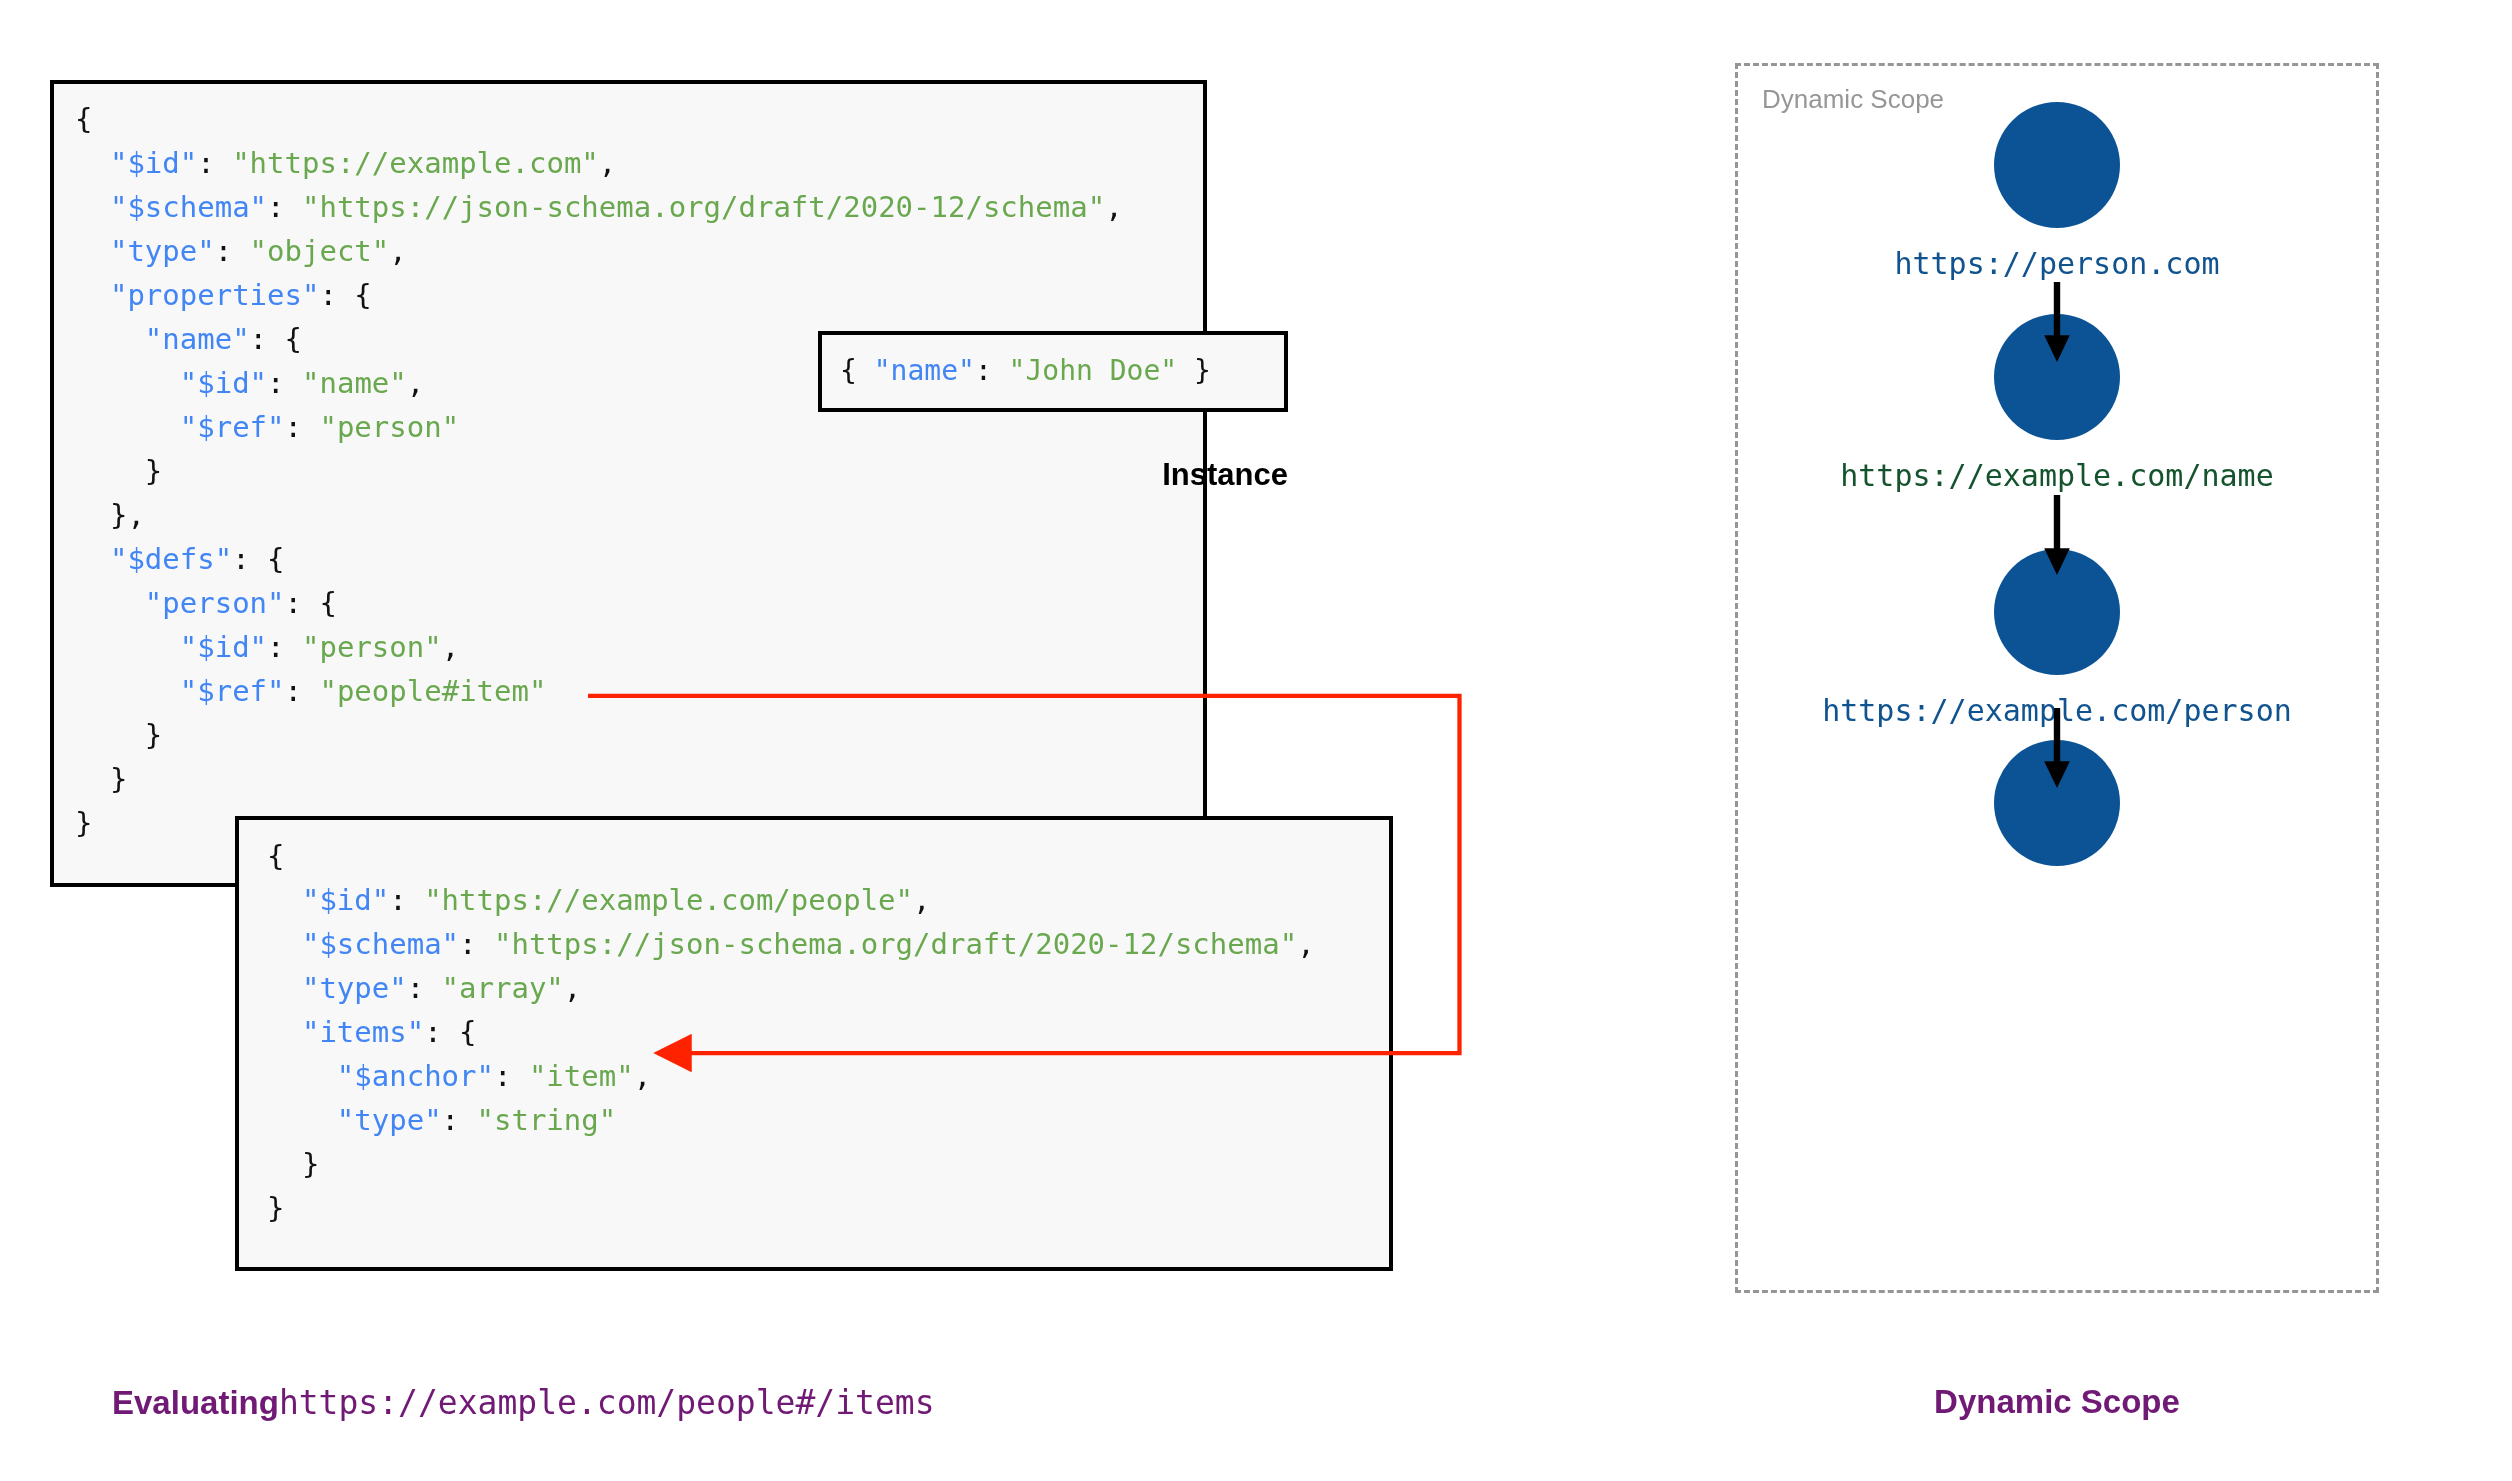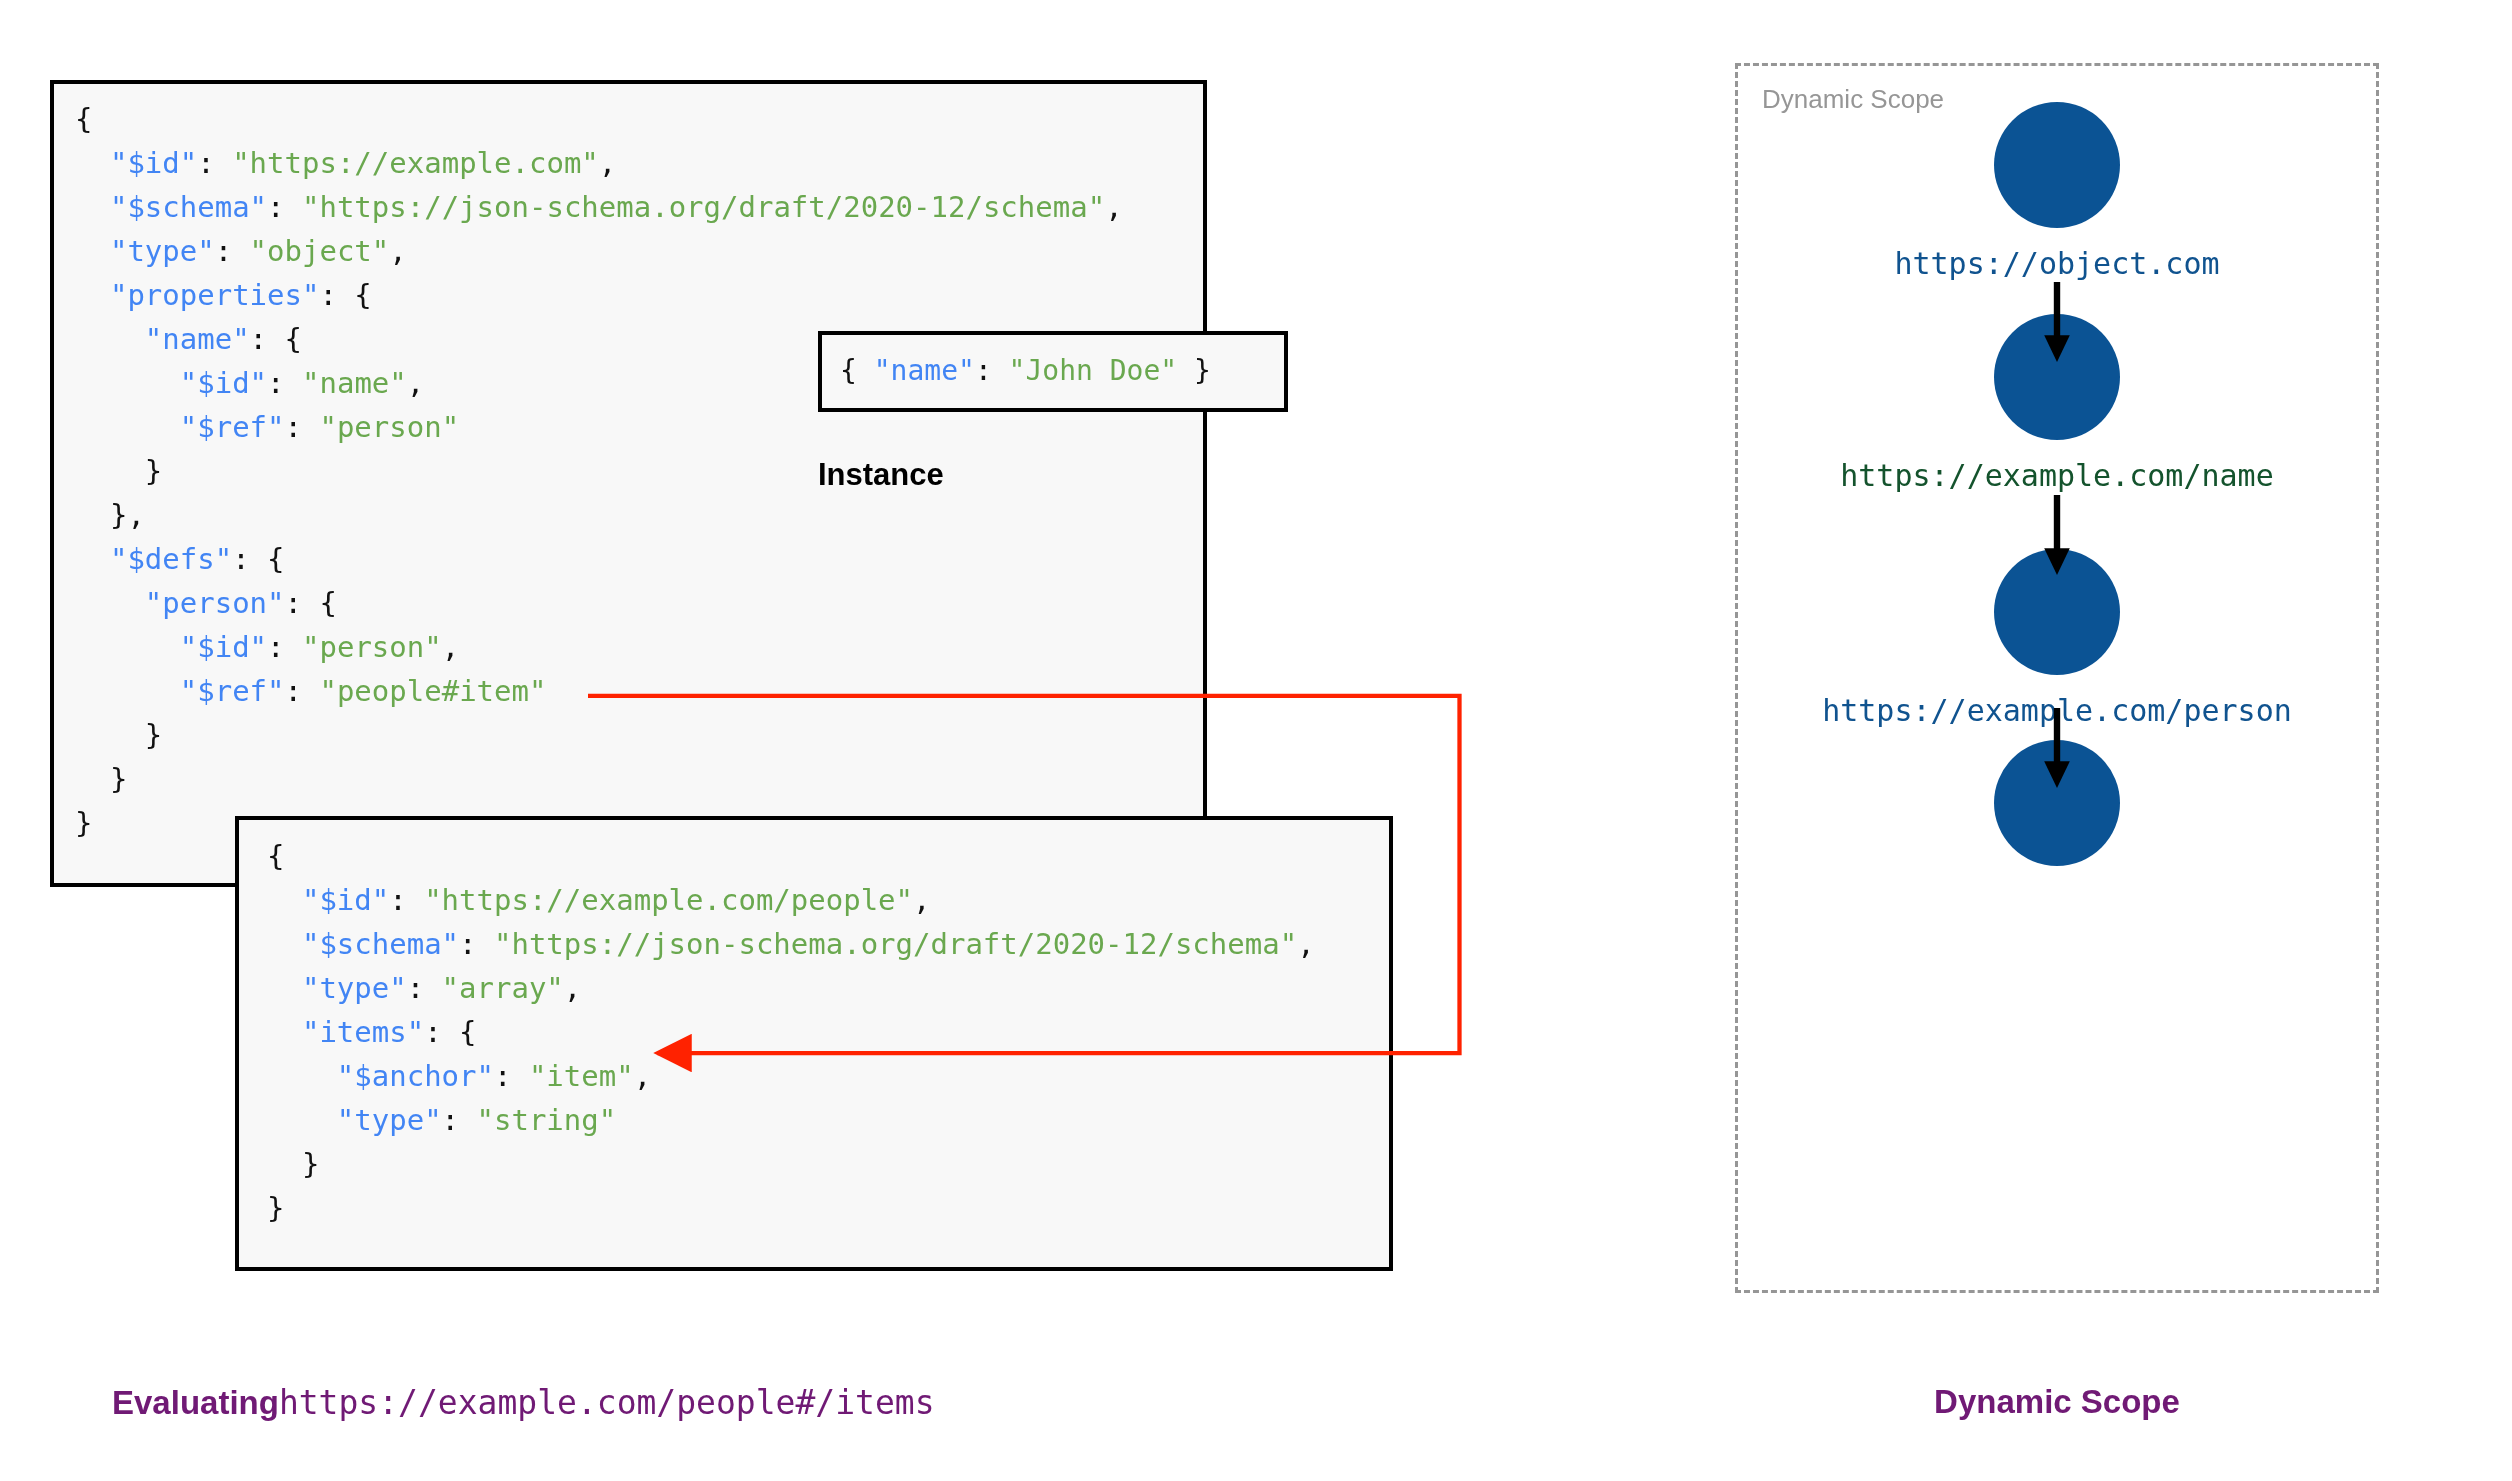--- a/index.html
+++ b/index.html
@@ -15,21 +15,21 @@
   .p{color:#111111;}      
 
   
   .schema-box{background:#f8f8f8;border:4.3px solid #000000;box-sizing:border-box;}
 
   #main-schema-box{left:50px;top:80px;width:1157px;height:807px;z-index:2;}
   #main-schema-code{left:75px;top:97px;z-index:3;}
 
   #instance-box{left:818px;top:331px;width:470px;height:81px;z-index:4;}
   #instance-code{left:840px;top:347px;z-index:5;font-size:28px;line-height:48px;}
-  #instance-caption{left:818px;top:457px;width:470px;text-align:left;
+  #instance-caption{left:818px;top:457px;width:470px;text-align:right;
         font-size:31px;font-weight:bold;color:#000;z-index:5;}
 
   #people-schema-box{left:235px;top:816px;width:1158px;height:455px;z-index:6;}
   #people-schema-code{left:267px;top:834px;z-index:7;}
 
   
   #ref-arrow{left:588px;top:684px;z-index:9;}
 
   
   .caption{font-size:33px;color:#701a75;white-space:pre;}
@@ -76,21 +76,21 @@
 <div class="abs caption" id="eval-caption"><span class="bold">Evaluating</span><span class="mono">https://example.com/people#/items</span></div>
 
 <div class="abs caption" id="scope-caption">Dynamic Scope</div>
 
 <div class="abs" id="dynamic-scope-panel"></div>
 <div class="abs" id="dynamic-scope-inner-label">Dynamic Scope</div>
 
 <div id="scope-nodes">
     <div class="scope-node" style="top: 102px;">
       <div class="scope-circle" style="background: rgb(11, 83, 148);"></div>
-      <div class="scope-label" style="color: rgb(16, 83, 143);">https://object.com</div>
+      <div class="scope-label" style="color: rgb(16, 83, 143);">https://person.com</div>
     </div>
     <div class="scope-node" style="top: 314px;">
       <div class="scope-circle" style="background: rgb(11, 83, 148);"></div>
       <div class="scope-label" style="color: #14532d;">https://example.com/name</div>
     </div>
     <div class="scope-node" style="top: 549px;">
       <div class="scope-circle" style="background: rgb(11, 83, 148);"></div>
       <div class="scope-label" style="color: rgb(16, 83, 143);">https://example.com/person</div>
     </div>
     <div class="scope-node" style="top: 740px;">

